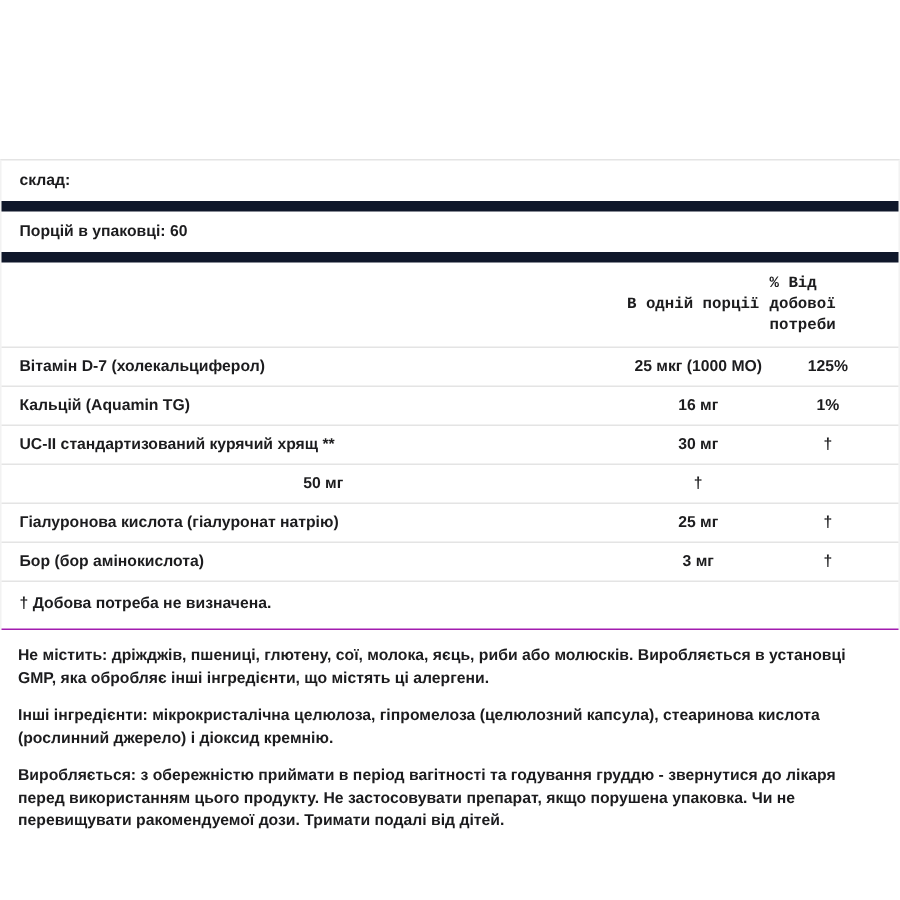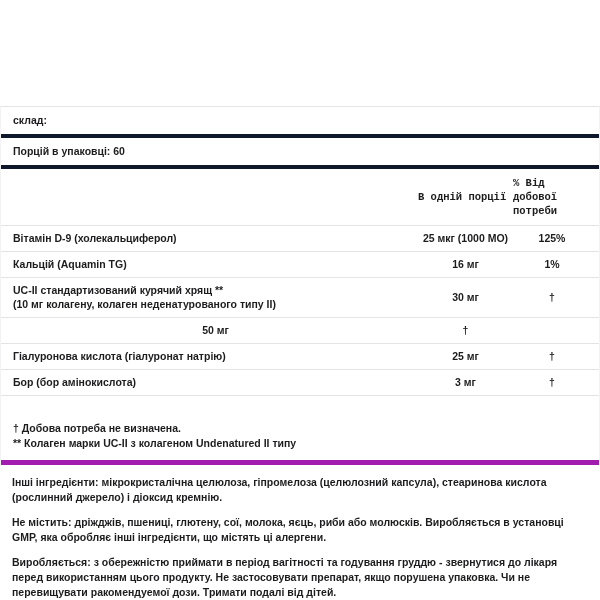--- a/index.html
+++ b/index.html
@@ -17,40 +17,39 @@
     font-size: 10.5px;
     line-height: 14px;
   }
   .bordered {
     border-left: 1px solid #f2f2f2;
     border-right: 1px solid #f2f2f2;
     border-top: 1px solid #e4e4e4;
   }
   .info-row {
     padding: 6px 12px 7px 12px;
-    border-bottom: 4px solid #0f172a;
+    border-bottom: 7px solid #0f172a;
   }
   .info-row .gap { display: inline-block; width: 10px; }
   .facts-table { width: 100%; }
   .t-row {
     display: grid;
     grid-template-columns: 1fr 95px 78px;
     align-items: center;
     padding: 5px 8px 6px 12px;
     border-bottom: 1px solid #e4e4e4;
   }
   .t-row.header { padding-top: 7px; padding-bottom: 7px; font-family: Liberation Mono, monospace; }
   .cell-amount, .cell-dv { white-space: nowrap; text-align: center; }
   .head-cell { white-space: normal; }
   .name-sub { font-weight: 700; }
   .footnotes {
     padding: 7px 12px 9px 12px;
-    border-bottom: 5px solid #a21caf;
+    border-bottom: 1px solid #a21caf;
     line-height: 15px;
-    margin-top: 18px;
   }
   .paragraphs { padding: 0 12px; }
   .para { margin-top: 10px; line-height: 15px; }
 </style>
 </head>
 <body>
 
 <div class="sheet">
 
   <div class="bordered">
@@ -67,38 +66,37 @@
     <div class="facts-table">
 
       <div class="t-row header">
         <div></div>
         <div class="head-cell">В одній порції</div>
         <div class="head-cell">% Від добової потреби</div>
       </div>
 
       <div class="t-row">
         <div class="cell-name">
-          <div>Вітамін D-9 (холекальциферол)</div>
+          <div>Вітамін D-7 (холекальциферол)</div>
         </div>
         <div class="cell-amount">25 мкг (1000 МО)</div>
         <div class="cell-dv">125%</div>
       </div>
 
       <div class="t-row">
         <div class="cell-name">
           <div>Кальцій (Aquamin TG)</div>
         </div>
         <div class="cell-amount">16 мг</div>
         <div class="cell-dv">1%</div>
       </div>
 
       <div class="t-row">
         <div class="cell-name">
           <div>UC-II стандартизований курячий хрящ **</div>
-          <div class="name-sub">(10 мг колагену, колаген неденатурованого типу II)</div>
         </div>
         <div class="cell-amount">30 мг</div>
         <div class="cell-dv">†</div>
       </div>
 
       <div class="t-row">
         <div class="cell-amount">50 мг</div>
         <div class="cell-dv">†</div>
       </div>
 
@@ -115,28 +113,27 @@
           <div>Бор (бор амінокислота)</div>
         </div>
         <div class="cell-amount">3 мг</div>
         <div class="cell-dv">†</div>
       </div>
 
     </div>
 
     <div class="footnotes">
       <div>† Добова потреба не визначена.</div>
-      <div>** Колаген марки UC-II з колагеном Undenatured II типу</div>
     </div>
 
   </div>
 
   <div class="paragraphs">
 
+    <div class="para"><span>Не містить:</span><span> дріжджів, пшениці, глютену, сої, молока, яєць, риби або молюсків. Виробляється в установці GMP, яка обробляє інші інгредієнти, що містять ці алергени.</span></div>
+
     <div class="para"><span>Інші інгредієнти:</span><span> мікрокристалічна целюлоза, гіпромелоза (целюлозний капсула), стеаринова кислота (рослинний джерело) і діоксид кремнію.</span></div>
-
-    <div class="para"><span>Не містить:</span><span> дріжджів, пшениці, глютену, сої, молока, яєць, риби або молюсків. Виробляється в установці GMP, яка обробляє інші інгредієнти, що містять ці алергени.</span></div>
 
     <div class="para"><span>Виробляється:</span><span> з обережністю приймати в період вагітності та годування груддю - звернутися до лікаря перед використанням цього продукту. Не застосовувати препарат, якщо порушена упаковка. Чи не перевищувати ракомендуемої дози. Тримати подалі від дітей.</span></div>
 
   </div>
 
 </div>
 
 </body></html>

